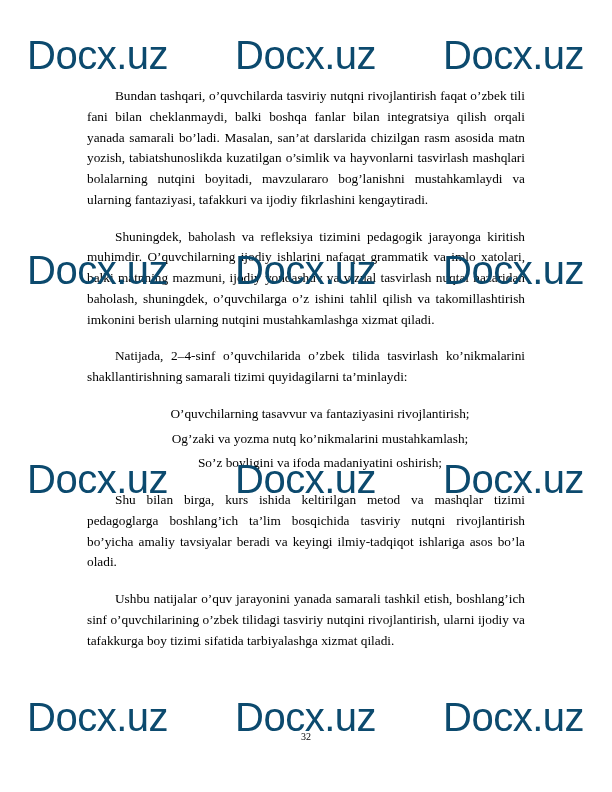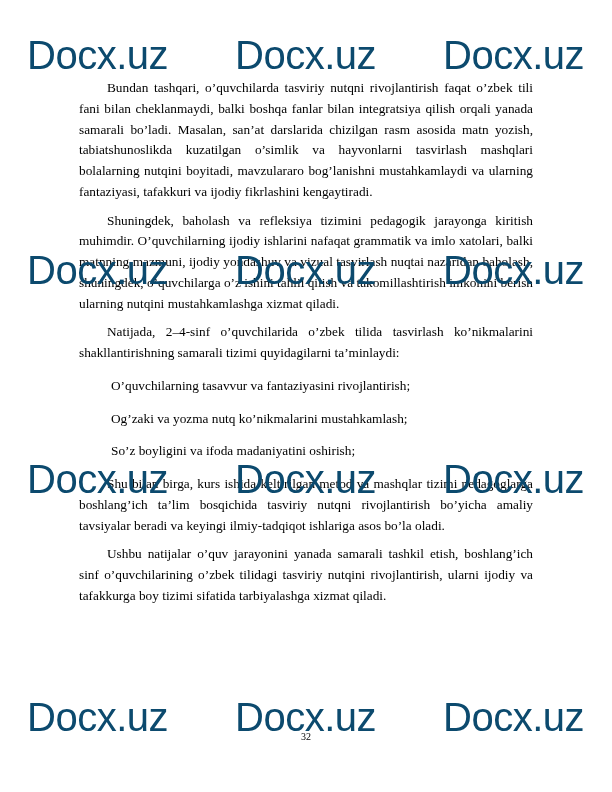--- a/index.html
+++ b/index.html
@@ -2,22 +2,22 @@
 <html><head>
 <meta charset="utf-8">
 <style>
   html, body { margin: 0; padding: 0; background: #ffffff; }
   body { width: 612px; height: 792px; position: relative; overflow: hidden; }
   .page { position: absolute; left: 0; top: 0; width: 612px; height: 792px; background: #fff; }
   .watermark-row { position: absolute; left: 0; width: 612px; height: 34px; }
   .wm { position: absolute; font-family: "Liberation Sans", sans-serif; font-size: 40px; line-height: 34px; color: #0c4a6e; letter-spacing: -0.5px; white-space: nowrap; }
   .wm1 { left: 27px; } .wm2 { left: 235px; } .wm3 { left: 443px; }
   .body-text { position: absolute; left: 71px; top: 70px; width: 470px; font-family: "Liberation Serif", serif; font-size: 13.3px; line-height: 20.75px; color: #000; }
-  .para { margin: 8px; text-indent: 28px; text-align: justify; }
-  .item { margin: 12px; text-indent: 28px; text-align: left; }
+  .para { margin: 16px; text-indent: 28px; text-align: justify; }
+  .item { margin: 4px; text-indent: 28px; text-align: center; }
   .page-number { position: absolute; left: 0; width: 612px; top: 731px; text-align: center; font-family: "Liberation Serif", serif; font-size: 10px; color: #000; }
 </style>
 </head>
 <body>
 
 <div class="page">
 
   <div class="body-text">
     <p class="para">Bundan tashqari, o’quvchilarda tasviriy nutqni rivojlantirish faqat o’zbek tili fani bilan cheklanmaydi, balki boshqa fanlar bilan integratsiya qilish orqali yanada samarali bo’ladi. Masalan, san’at darslarida chizilgan rasm asosida matn yozish, tabiatshunoslikda kuzatilgan o’simlik va hayvonlarni tasvirlash mashqlari bolalarning nutqini boyitadi, mavzulararo bog’lanishni mustahkamlaydi va ularning fantaziyasi, tafakkuri va ijodiy fikrlashini kengaytiradi.</p>
     <p class="para">Shuningdek, baholash va refleksiya tizimini pedagogik jarayonga kiritish muhimdir. O’quvchilarning ijodiy ishlarini nafaqat grammatik va imlo xatolari, balki matnning mazmuni, ijodiy yondashuv va vizual tasvirlash nuqtai nazaridan baholash, shuningdek, o’quvchilarga o’z ishini tahlil qilish va takomillashtirish imkonini berish ularning nutqini mustahkamlashga xizmat qiladi.</p>

